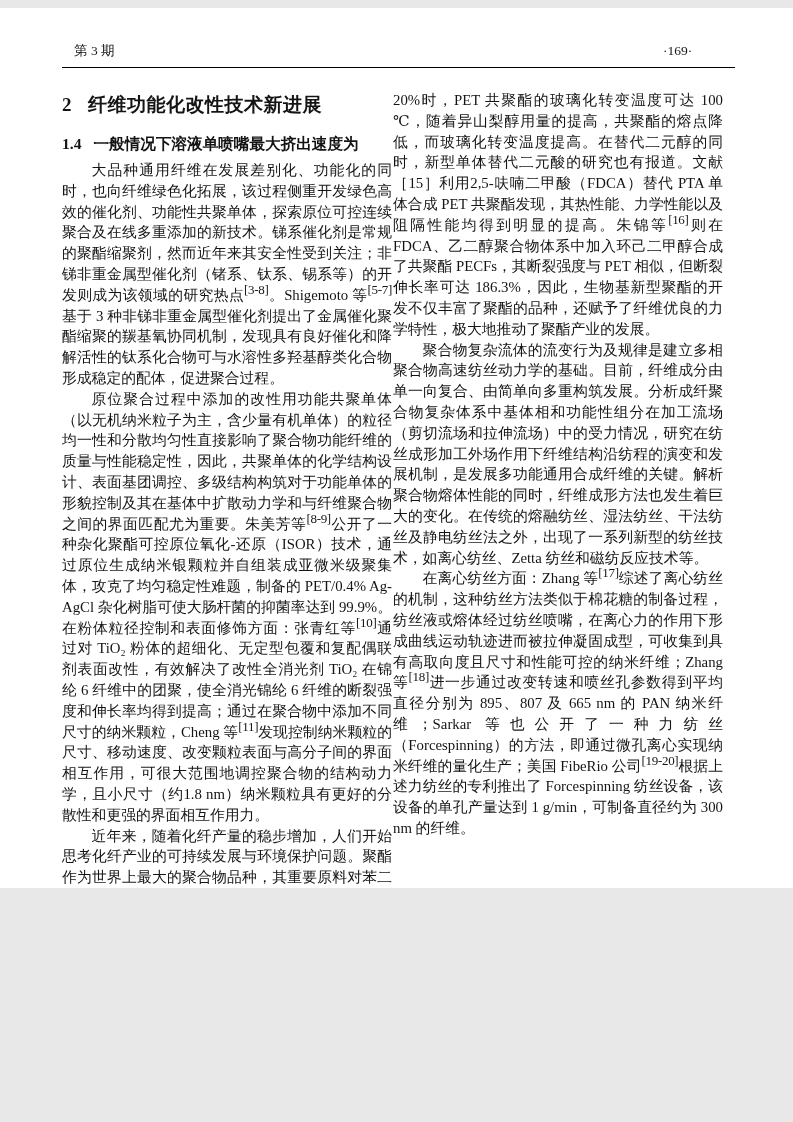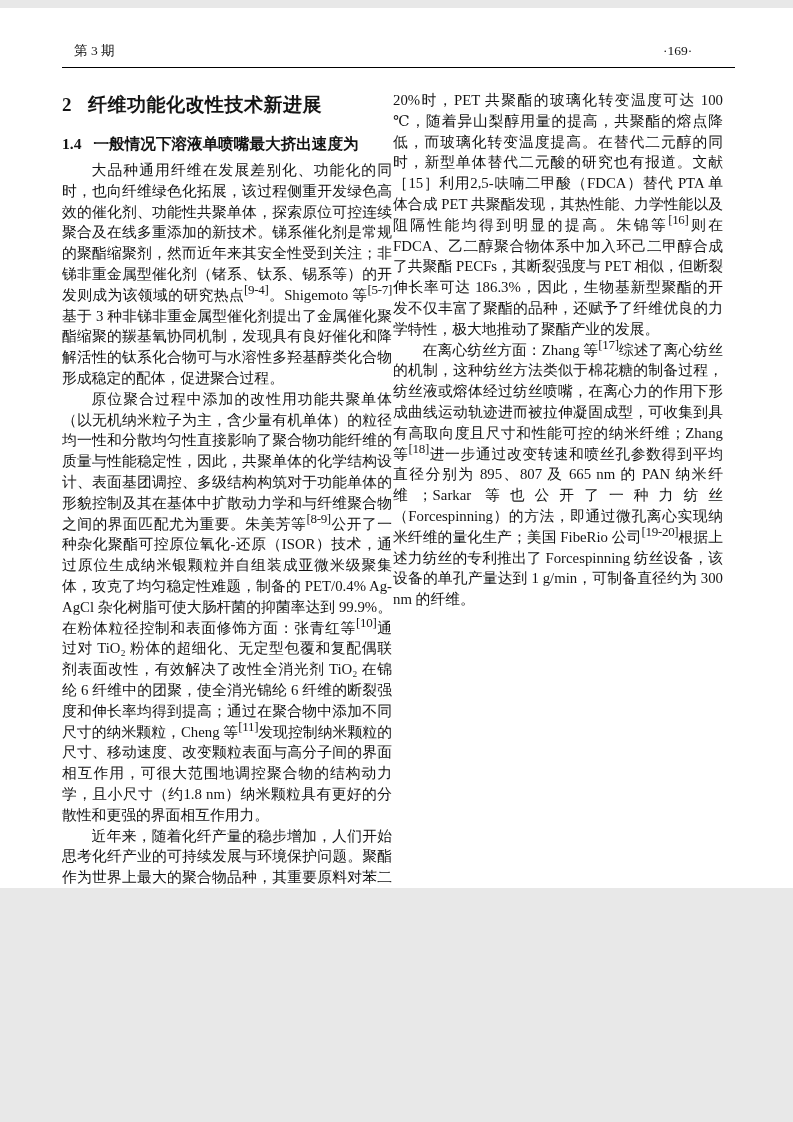--- a/index.html
+++ b/index.html
@@ -77,24 +77,25 @@
 
   <div class="columns">
 
     <div class="col">
       <h1 class="section">
         <span class="no">2</span><span>纤维功能化改性技术新进展</span>
       </h1>
       <h2 class="subsection">
         <span class="no">1.4</span><span>一般情况下溶液单喷嘴最大挤出速度为</span>
       </h2>
-      <p class="para">大品种通用纤维在发展差别化、功能化的同时，也向纤维绿色化拓展，该过程侧重开发绿色高效的催化剂、功能性共聚单体，探索原位可控连续聚合及在线多重添加的新技术。锑系催化剂是常规的聚酯缩聚剂，然而近年来其安全性受到关注；非锑非重金属型催化剂（锗系、钛系、锡系等）的开发则成为该领域的研究热点<sup class="cite">[9-4]</sup>。Shigemoto 等<sup class="cite">[5-7]</sup>基于 3 种非锑非重金属型催化剂提出了金属催化聚酯缩聚的羰基氧协同机制，发现具有良好催化和降解活性的钛系化合物可与水溶性多羟基醇类化合物形成稳定的配体，促进聚合过程。</p>
+      <p class="para">大品种通用纤维在发展差别化、功能化的同时，也向纤维绿色化拓展，该过程侧重开发绿色高效的催化剂、功能性共聚单体，探索原位可控连续聚合及在线多重添加的新技术。锑系催化剂是常规的聚酯缩聚剂，然而近年来其安全性受到关注；非锑非重金属型催化剂（锗系、钛系、锡系等）的开发则成为该领域的研究热点<sup class="cite">[3-8]</sup>。Shigemoto 等<sup class="cite">[5-7]</sup>基于 3 种非锑非重金属型催化剂提出了金属催化聚酯缩聚的羰基氧协同机制，发现具有良好催化和降解活性的钛系化合物可与水溶性多羟基醇类化合物形成稳定的配体，促进聚合过程。</p>
       <p class="para">原位聚合过程中添加的改性用功能共聚单体（以无机纳米粒子为主，含少量有机单体）的粒径均一性和分散均匀性直接影响了聚合物功能纤维的质量与性能稳定性，因此，共聚单体的化学结构设计、表面基团调控、多级结构构筑对于功能单体的形貌控制及其在基体中扩散动力学和与纤维聚合物之间的界面匹配尤为重要。朱美芳等<sup class="cite">[8-9]</sup>公开了一种杂化聚酯可控原位氧化-还原（ISOR）技术，通过原位生成纳米银颗粒并自组装成亚微米级聚集体，攻克了均匀稳定性难题，制备的 PET/0.4% Ag-AgCl 杂化树脂可使大肠杆菌的抑菌率达到 99.9%。在粉体粒径控制和表面修饰方面：张青红等<sup class="cite">[10]</sup>通过对 TiO₂ 粉体的超细化、无定型包覆和复配偶联剂表面改性，有效解决了改性全消光剂 TiO₂ 在锦纶 6 纤维中的团聚，使全消光锦纶 6 纤维的断裂强度和伸长率均得到提高；通过在聚合物中添加不同尺寸的纳米颗粒，Cheng 等<sup class="cite">[11]</sup>发现控制纳米颗粒的尺寸、移动速度、改变颗粒表面与高分子间的界面相互作用，可很大范围地调控聚合物的结构动力学，且小尺寸（约1.8 nm）纳米颗粒具有更好的分散性和更强的界面相互作用力。</p>
       <p class="para">近年来，随着化纤产量的稳步增加，人们开始思考化纤产业的可持续发展与环境保护问题。聚酯作为世界上最大的聚合物品种，其重要原料对苯二甲酸（PTA）和乙二醇（EG）均来源于石化产品，因此，探索研发生物基可替代单体受到普遍关注：Zheng 等<sup class="cite">[6]</sup>综述了目前生物基单体提取和制备生物基 PET 的路线，提出生物基二元醇主要来源于乙醇、甘油、山梨醇和糖类 4 种原材料；Storbeck 等<sup class="cite">[13-14]</sup>分别用生物基异山梨醇替代 PET 和 PBT 中的二元醇制备新型共聚酯，当 PET 中异山梨醇质量分数达到</p>
     </div>
 
     <div class="col">
       <p class="para no-indent">20%时，PET 共聚酯的玻璃化转变温度可达 100 ℃，随着异山梨醇用量的提高，共聚酯的熔点降低，而玻璃化转变温度提高。在替代二元醇的同时，新型单体替代二元酸的研究也有报道。文献［15］利用2,5-呋喃二甲酸（FDCA）替代 PTA 单体合成 PET 共聚酯发现，其热性能、力学性能以及阻隔性能均得到明显的提高。朱锦等<sup class="cite">[16]</sup>则在 FDCA、乙二醇聚合物体系中加入环己二甲醇合成了共聚酯 PECFs，其断裂强度与 PET 相似，但断裂伸长率可达 186.3%，因此，生物基新型聚酯的开发不仅丰富了聚酯的品种，还赋予了纤维优良的力学特性，极大地推动了聚酯产业的发展。</p>
+      <p class="para">聚合物复杂流体的流变行为及规律是建立多相聚合物高速纺丝动力学的基础。目前，纤维成分由单一向复合、由简单向多重构筑发展。分析成纤聚合物复杂体系中基体相和功能性组分在加工流场（剪切流场和拉伸流场）中的受力情况，研究在纺丝成形加工外场作用下纤维结构沿纺程的演变和发展机制，是发展多功能通用合成纤维的关键。解析聚合物熔体性能的同时，纤维成形方法也发生着巨大的变化。在传统的熔融纺丝、湿法纺丝、干法纺丝及静电纺丝法之外，出现了一系列新型的纺丝技术，如离心纺丝、Zetta 纺丝和磁纺反应技术等。</p>
       <p class="para">在离心纺丝方面：Zhang 等<sup class="cite">[17]</sup>综述了离心纺丝的机制，这种纺丝方法类似于棉花糖的制备过程，纺丝液或熔体经过纺丝喷嘴，在离心力的作用下形成曲线运动轨迹进而被拉伸凝固成型，可收集到具有高取向度且尺寸和性能可控的纳米纤维；Zhang 等<sup class="cite">[18]</sup>进一步通过改变转速和喷丝孔参数得到平均直径分别为 895、807 及 665 nm 的 PAN 纳米纤维；Sarkar 等也公开了一种力纺丝（Forcespinning）的方法，即通过微孔离心实现纳米纤维的量化生产；美国 FibeRio 公司<sup class="cite">[19-20]</sup>根据上述力纺丝的专利推出了 Forcespinning 纺丝设备，该设备的单孔产量达到 1 g/min，可制备直径约为 300 nm 的纤维。</p>
     </div>
 
   </div>
 </div>
 
 </body></html>

